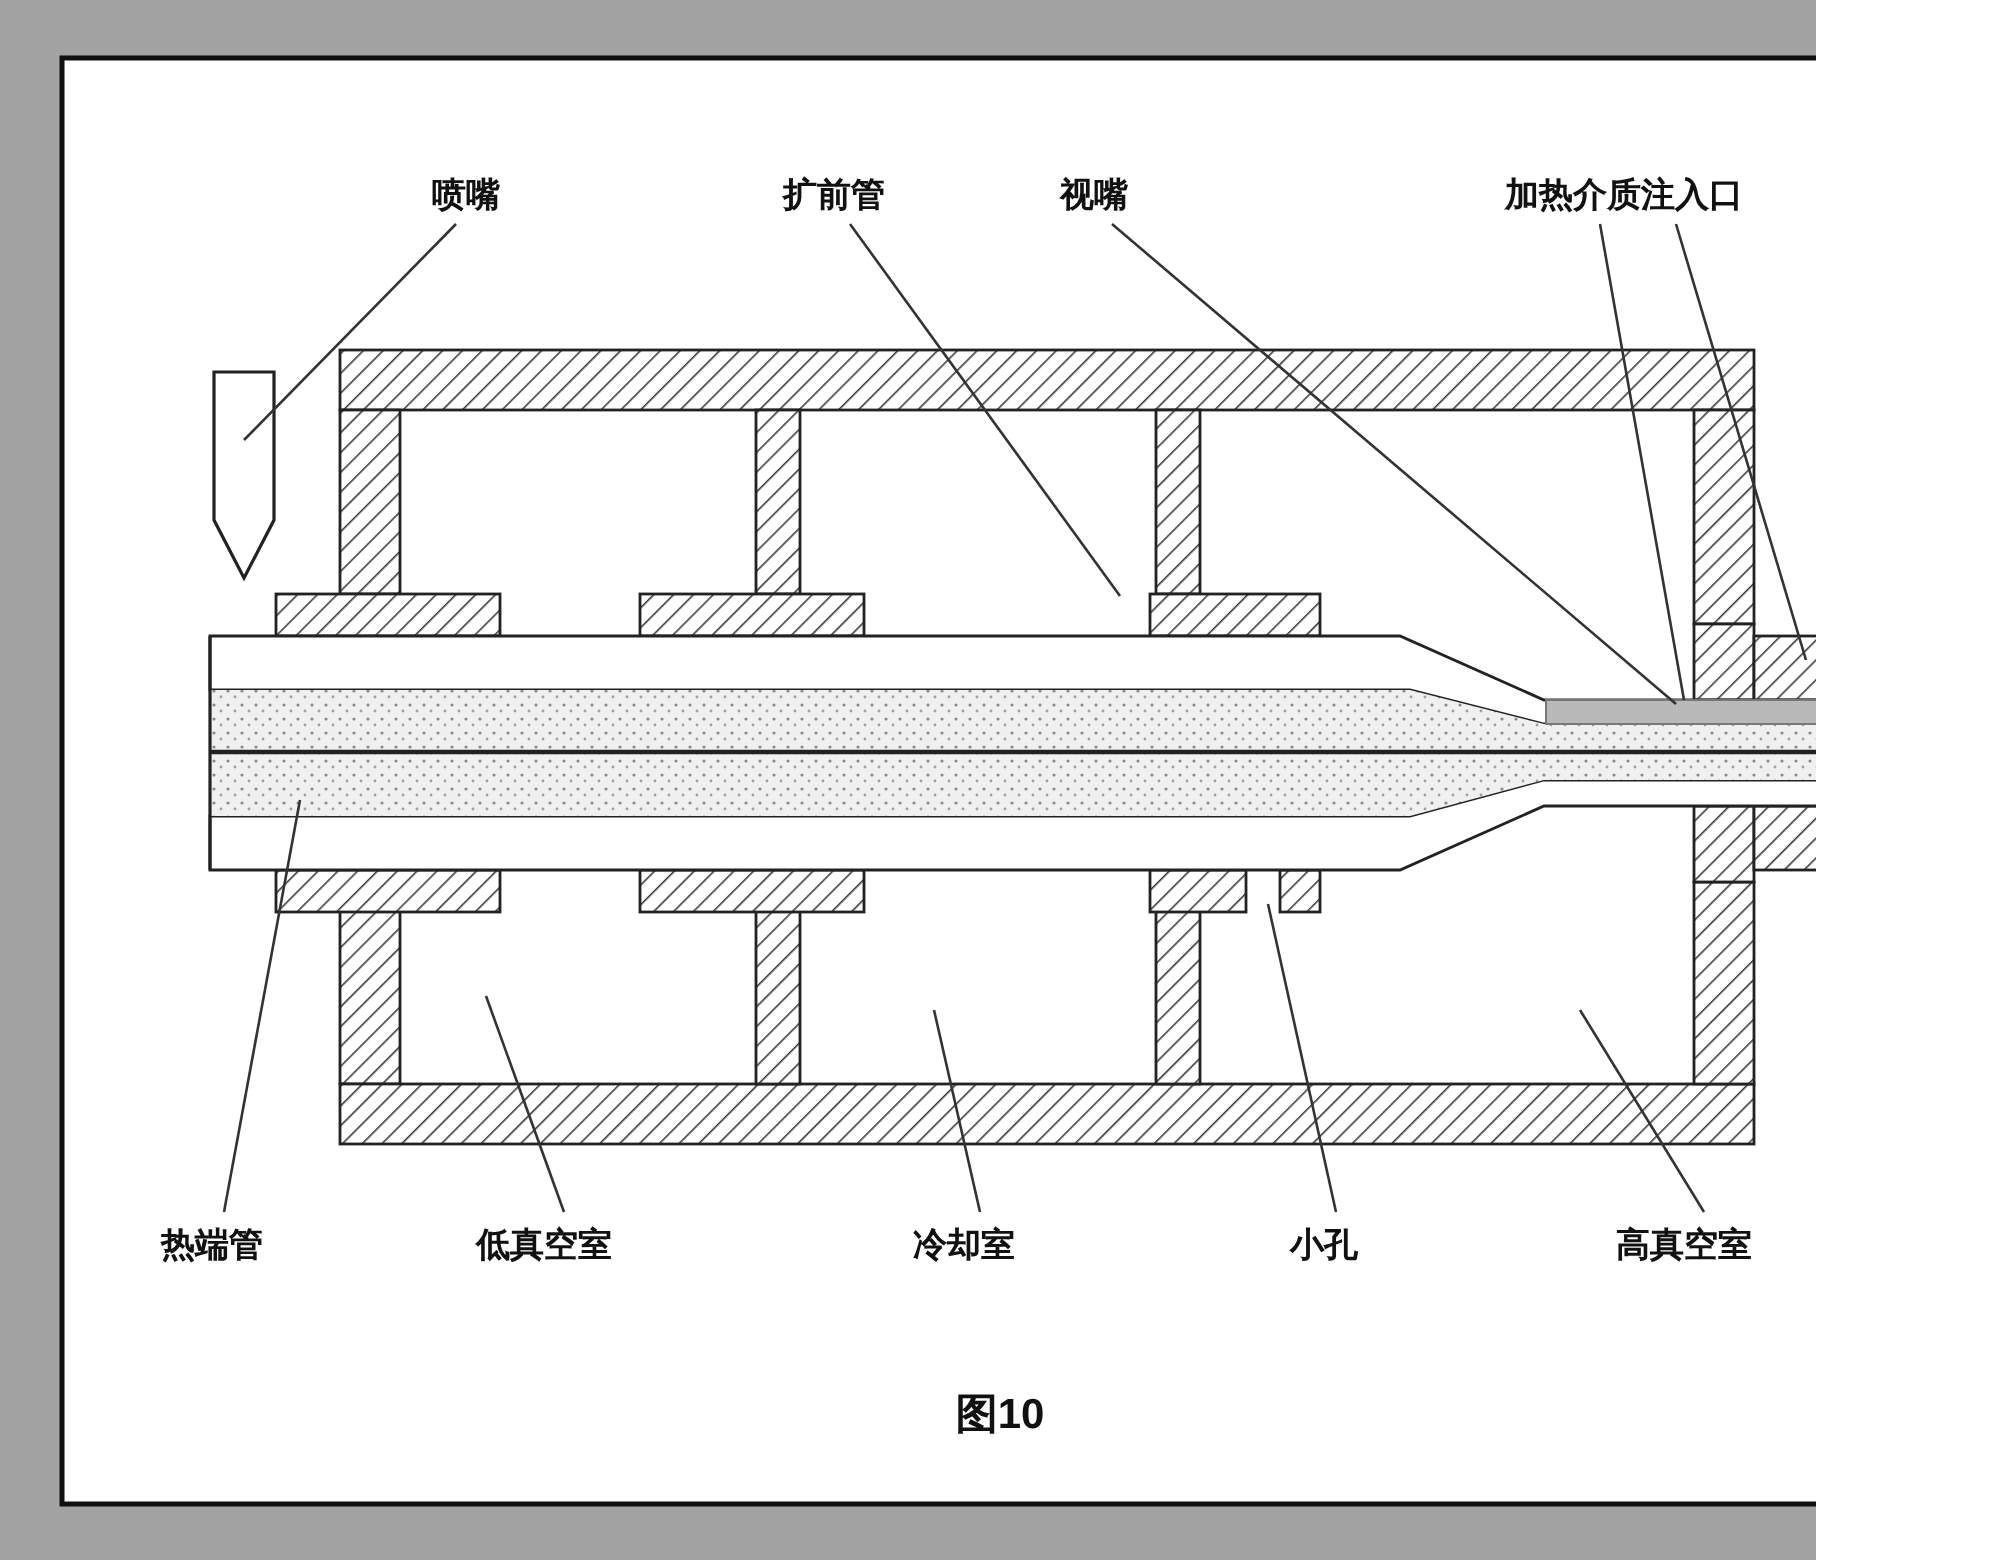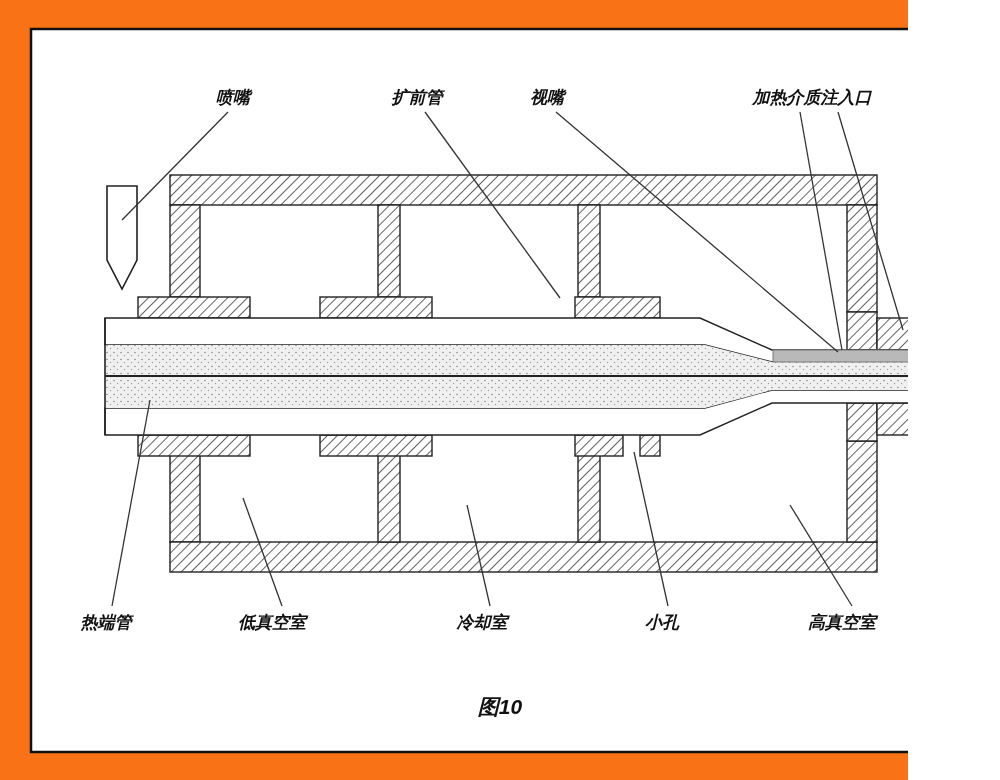--- a/index.html
+++ b/index.html
@@ -4,24 +4,23 @@
 <style>
   html, body {
     margin: 0;
     padding: 0;
     background: #ffffff;
   }
   .canvas {
     position: relative;
     width: 908px;
     height: 780px;
-    background: #f97316;
+    background: #a3a3a3;
     font-family: "Liberation Sans", "DejaVu Sans", sans-serif;
     overflow: hidden;
-    font-style: italic;
   }
   svg {
     display: block;
   }
   svg text {
     font-family: "Liberation Sans", "DejaVu Sans", sans-serif;
     font-weight: bold;
     fill: #111111;
   }
 </style>

